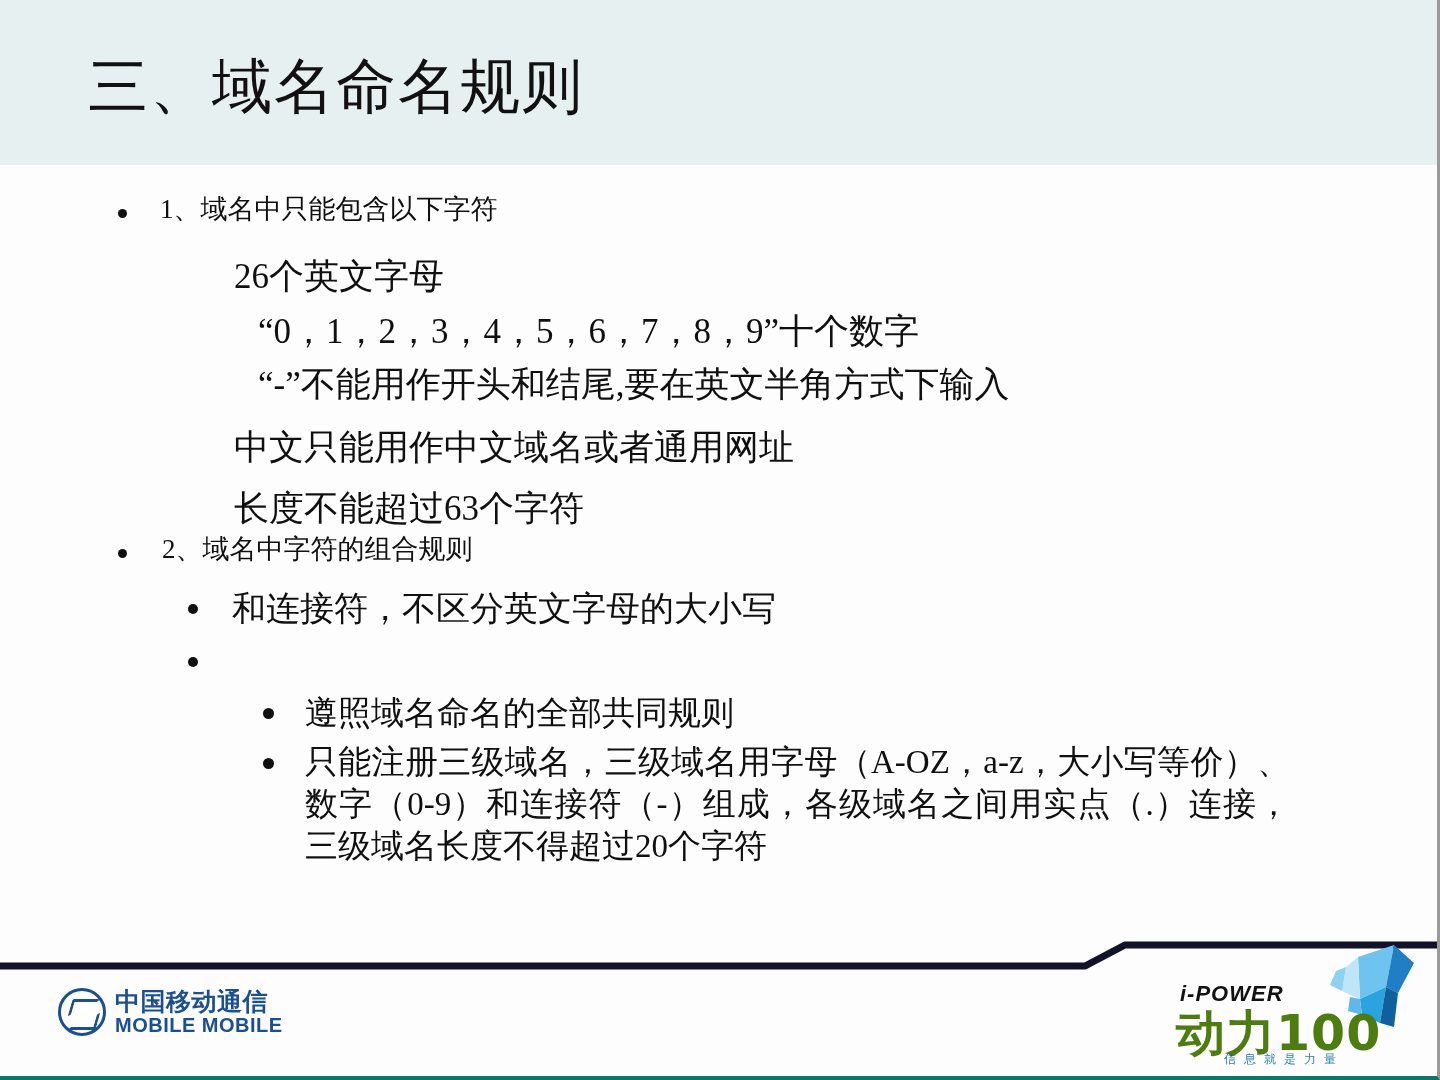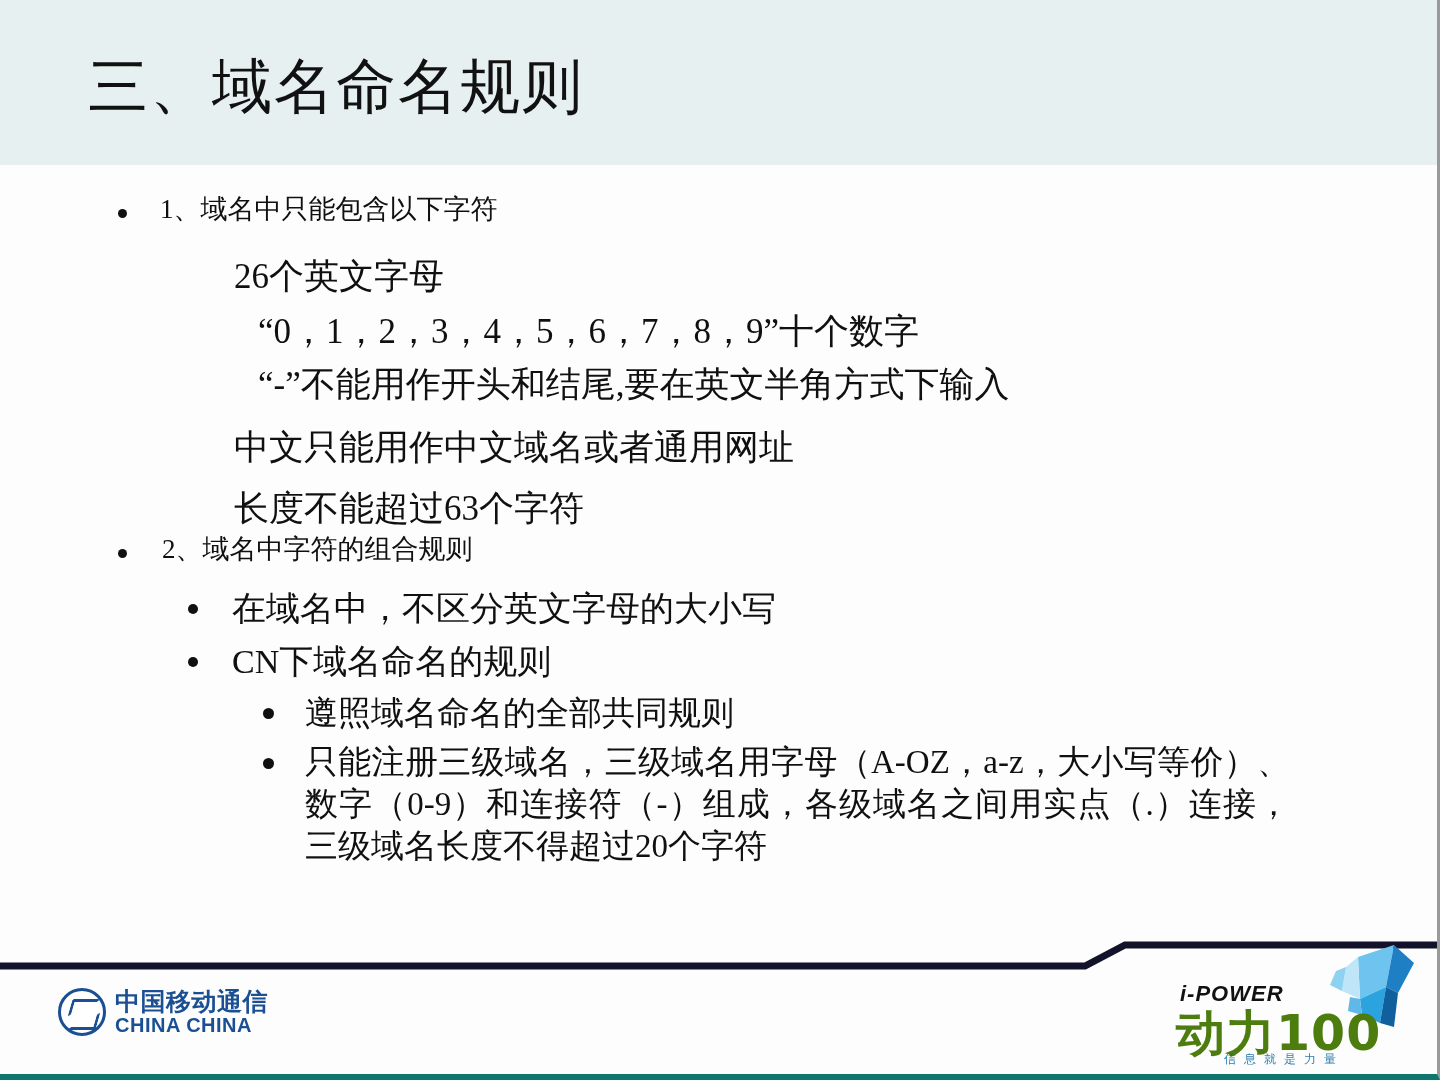--- a/index.html
+++ b/index.html
@@ -12,21 +12,21 @@
   }
 
   #slide {
     position: relative;
     width: 1440px;
     height: 1080px;
     background: #fdfdfd;
     overflow: hidden;
     box-sizing: border-box;
     border-right: 3px solid #9a9a9a;
-    border-bottom: 6px solid #0f766e;
+    border-bottom: 4px solid #0f766e;
   }
 
   
   .header-band {
     position: absolute;
     left: 0;
     top: 0;
     width: 1440px;
     height: 165px;
     background: #e7f0f1;
@@ -227,44 +227,43 @@
     <div class="line plain" style="left:234px; top:88px;">26个英文字母</div>
     <div class="line plain" style="left:258px; top:143px;">“0，1，2，3，4，5，6，7，8，9”十个数字</div>
     <div class="line plain" style="left:234px; top:259px;">中文只能用作中文域名或者通用网址</div>
     <div class="line plain" style="left:258px; top:196px;">“-”不能用作开头和结尾,要在英文半角方式下输入</div>
     <div class="line plain" style="left:234px; top:320px;">长度不能超过63个字符</div>
 
     <span class="bullet-dot lv1-dot" style="left:118px; top:384px;"></span>
     <div class="line lv1" style="left:162px; top:366px;">2、域名中字符的组合规则</div>
 
     <span class="bullet-dot lv2-dot" style="left:188px; top:439px;"></span>
-    <div class="line lv2" style="left:232px; top:421px;">在域名中，不区分英文字母的大小写</div>
+    <div class="line lv2" style="left:232px; top:421px;">和连接符，不区分英文字母的大小写</div>
 
     <span class="bullet-dot lv2-dot" style="left:188px; top:492px;"></span>
-    <div class="line lv2" style="left:232px; top:474px;">CN下域名命名的规则</div>
 
     <span class="bullet-dot lv3-dot" style="left:263px; top:543px;"></span>
     <div class="line lv3" style="left:305px; top:526px;">遵照域名命名的全部共同规则</div>
 
     <span class="bullet-dot lv3-dot" style="left:263px; top:593px;"></span>
     <div class="para" style="left:305px; top:576px; width:985px;">只能注册三级域名，三级域名用字母（A-OZ，a-z，大小写等价）、数字（0-9）和连接符（-）组成，各级域名之间用实点（.）连接，三级域名长度不得超过20个字符</div>
 
   </div>
 
   <div class="footer">
     <svg class="divider-svg" viewBox="0 0 1440 60" preserveAspectRatio="none">
       <path d="M0,36 L1085,36 L1125,15 L1440,15" fill="none" stroke="#12132b" stroke-width="7"></path>
     </svg>
   </div>
 
   <div class="cm-logo">
     <span class="cm-mark"></span>
     <span class="cm-words">
       <div class="cm-cn">中国移动通信</div>
-      <div class="cm-en">CHINA CHINA</div>
+      <div class="cm-en">MOBILE MOBILE</div>
     </span>
   </div>
 
   <div class="ip-logo">
     <svg class="ip-butterfly" viewBox="0 0 120 108">
       <polygon points="56,16 92,4 84,46 58,58" fill="#6fc4ef"></polygon>
       <polygon points="92,4 112,22 96,52 84,46" fill="#1f7fc4"></polygon>
       <polygon points="58,58 84,46 78,82 60,74" fill="#2aa3de"></polygon>
       <polygon points="84,46 96,52 92,86 78,82" fill="#10609e"></polygon>
       <polygon points="56,16 58,58 40,50 44,26" fill="#bfe6f8"></polygon>

